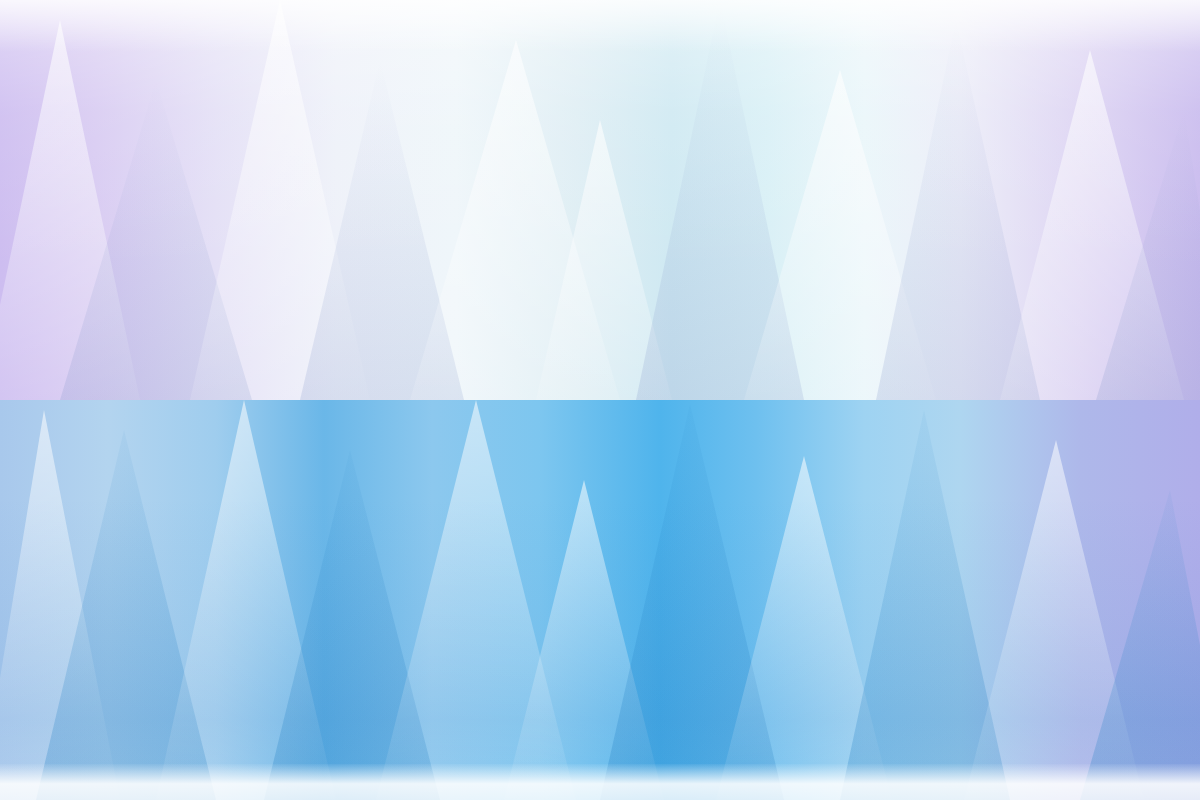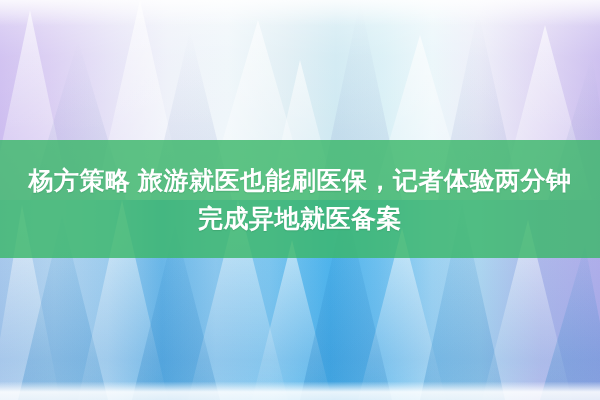--- a/index.html
+++ b/index.html
@@ -173,18 +173,14 @@
       <polygon points="420,400 462,205 505,400" fill="url(#darkB)"></polygon>
       <polygon points="482,400 528,220 572,400" fill="url(#lightB)"></polygon>
       <polygon points="540,400 585,245 615,400" fill="url(#darkB)"></polygon>
     </g>
   </svg>
 
   <div class="bg-layer bg-vert"></div>
   <div class="top-glare"></div>
   <div class="bottom-glare"></div>
 
-  <div class="title-band">
-    <div class="title-line">杨方策略 旅游就医也能刷医保，记者体验两分钟</div>
-    <div class="title-line">完成异地就医备案</div>
-  </div>
 
 </div>
 
 </body></html>

